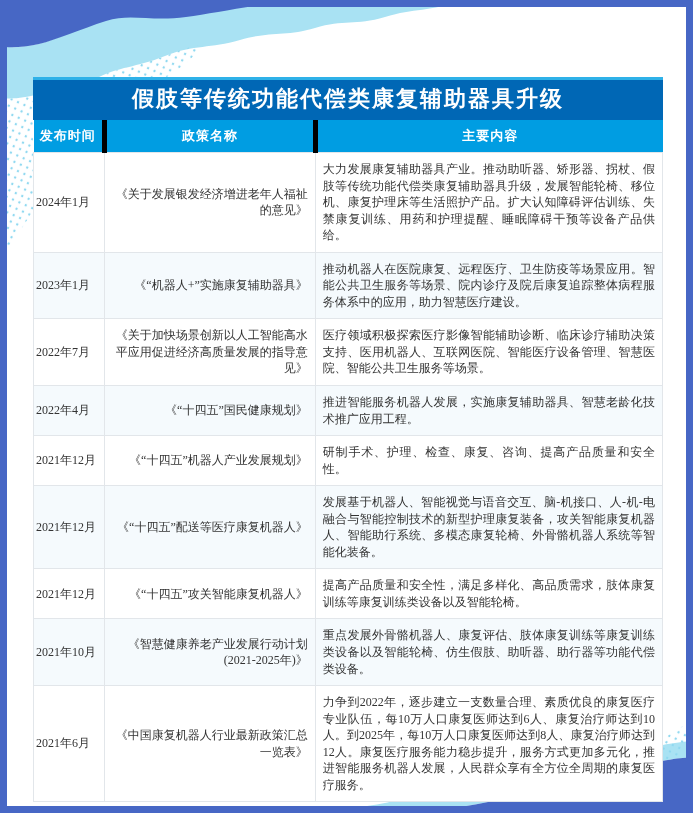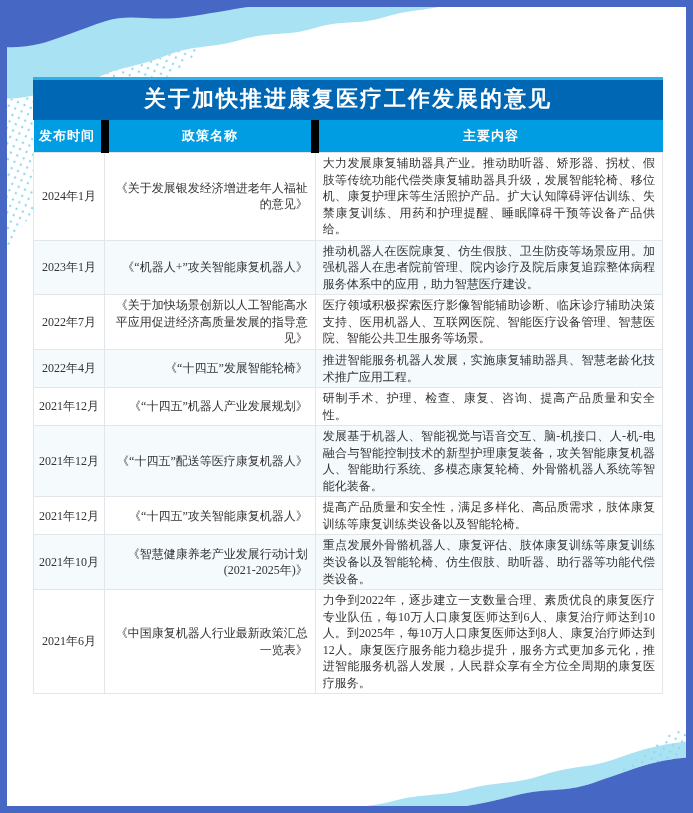--- a/index.html
+++ b/index.html
@@ -43,34 +43,34 @@
     border-collapse: collapse;
     table-layout: fixed;
     background: #ffffff;
   }
   thead th {
     background: #009de2;
     color: #ffffff;
     font-size: 13px;
     font-weight: bold;
     padding: 7px 2px;
-    border-left: 8px solid #000000;
+    border-left: 5px solid #000000;
     letter-spacing: 1px;
   }
   thead th:first-child { border-left: none; }
   tbody td {
     border: 1px solid #e2e6ea;
     color: #333333;
     font-size: 12px;
     line-height: 1.38;
     vertical-align: middle;
-    padding: 2px 7px;
+    padding: 8px 7px;
   }
   tbody tr:nth-child(even) { background: #f5fafd; }
-  td.date   { text-align: center; white-space: nowrap; padding-left: 2px; padding-right: 2px; }
+  td.date   { text-align: left; white-space: nowrap; padding-left: 2px; padding-right: 2px; }
   td.policy { text-align: right; }
   td.content{ text-align: justify; }
 </style>
 </head>
 <body>
 
 <svg class="deco deco-tl" width="470" height="270" viewBox="0 0 470 270" aria-hidden="true">
   <defs>
     <pattern id="dotsA" width="7" height="7" patternUnits="userSpaceOnUse" patternTransform="rotate(24)">
       <circle cx="2" cy="2" r="1.2" fill="#8ed8f0"></circle>
@@ -86,21 +86,21 @@
     <pattern id="dotsB" width="7" height="7" patternUnits="userSpaceOnUse" patternTransform="rotate(24)">
       <circle cx="2" cy="2" r="1.2" fill="#8ed8f0"></circle>
     </pattern>
   </defs>
   <path fill="#a9e2f3" d="M155 110 C190 103 210 106 240 98 C270 90 285 94 315 86 C345 78 360 82 390 72 C420 62 435 66 465 55 C495 44 515 40 540 38 V55 C534 54 524 55 509 58 C489 62 469 70 440 80 C410 90 395 84 360 93 C330 101 300 106 258 110 Z"></path>
   <path fill="url(#dotsB)" d="M540 18 C518 28 502 42 478 60 C458 75 448 86 436 98 C452 90 468 85 490 74 C514 62 530 48 540 40 Z"></path>
   <path fill="#4767c5" d="M258 110 C300 106 330 101 360 93 C395 84 410 90 440 80 C469 70 489 62 509 58 C524 55 534 54 540 55 V110 Z"></path>
 </svg>
 
 <div class="table-wrap">
-  <div class="title">关于加快推进康复医疗工作发展的意见</div>
+  <div class="title">假肢等传统功能代偿类康复辅助器具升级</div>
   <table>
     <colgroup>
       <col style="width:11.3%">
       <col style="width:33.5%">
       <col style="width:55.2%">
     </colgroup>
     <thead>
       <tr>
         <th>发布时间</th>
         <th>政策名称</th>
@@ -108,31 +108,31 @@
       </tr>
     </thead>
     <tbody>
         <tr>
           <td class="date">2024年1月</td>
           <td class="policy">《关于发展银发经济增进老年人福祉的意见》</td>
           <td class="content">大力发展康复辅助器具产业。推动助听器、矫形器、拐杖、假肢等传统功能代偿类康复辅助器具升级，发展智能轮椅、移位机、康复护理床等生活照护产品。扩大认知障碍评估训练、失禁康复训练、用药和护理提醒、睡眠障碍干预等设备产品供给。</td>
         </tr>
         <tr>
           <td class="date">2023年1月</td>
-          <td class="policy">《“机器人+”攻关智能康复机器人》</td>
-          <td class="content">推动机器人在医院康复、仿生假肢、卫生防疫等场景应用。加强机器人在患者院前管理、院内诊疗及院后康复追踪整体病程服务体系中的应用，助力智慧医疗建设。</td>
+          <td class="policy">《“机器人+”实施康复辅助器具》</td>
+          <td class="content">推动机器人在医院康复、远程医疗、卫生防疫等场景应用。智能公共卫生服务等场景、院内诊疗及院后康复追踪整体病程服务体系中的应用，助力智慧医疗建设。</td>
         </tr>
         <tr>
           <td class="date">2022年7月</td>
           <td class="policy">《关于加快场景创新以人工智能高水平应用促进经济高质量发展的指导意见》</td>
           <td class="content">医疗领域积极探索医疗影像智能辅助诊断、临床诊疗辅助决策支持、医用机器人、互联网医院、智能医疗设备管理、智慧医院、智能公共卫生服务等场景。</td>
         </tr>
         <tr>
           <td class="date">2022年4月</td>
-          <td class="policy">《“十四五”发展智能轮椅》</td>
+          <td class="policy">《“十四五”国民健康规划》</td>
           <td class="content">推进智能服务机器人发展，实施康复辅助器具、智慧老龄化技术推广应用工程。</td>
         </tr>
         <tr>
           <td class="date">2021年12月</td>
           <td class="policy">《“十四五”机器人产业发展规划》</td>
           <td class="content">研制手术、护理、检查、康复、咨询、提高产品质量和安全性。</td>
         </tr>
         <tr>
           <td class="date">2021年12月</td>
           <td class="policy">《“十四五”配送等医疗康复机器人》</td>

